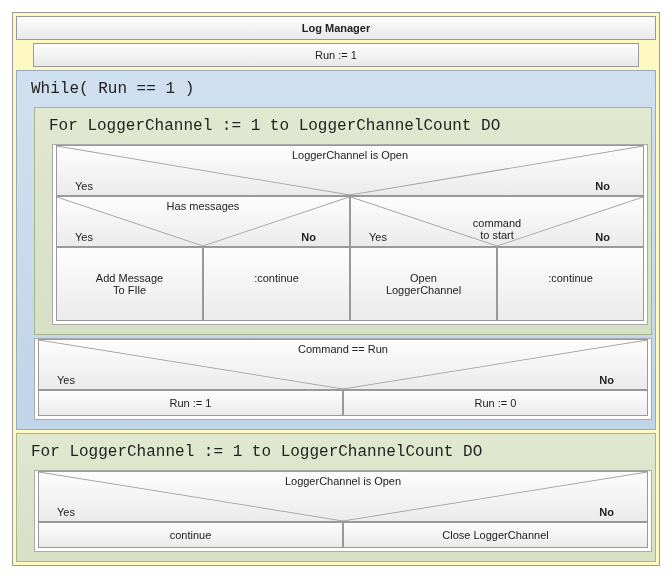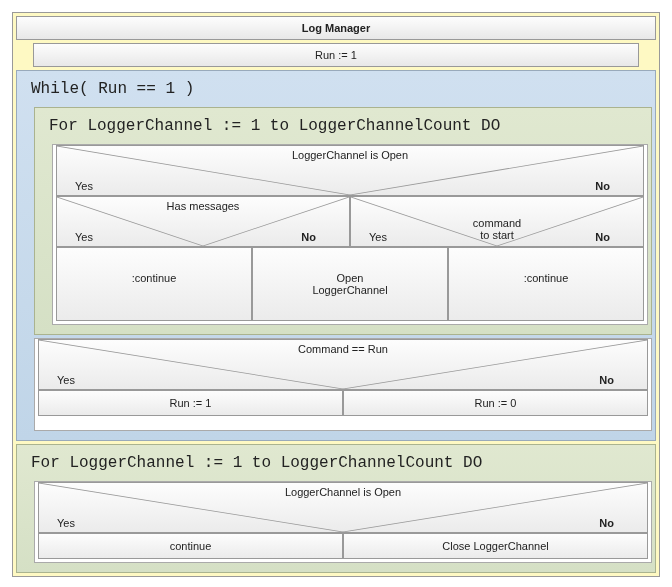--- a/index.html
+++ b/index.html
@@ -154,35 +154,38 @@
               <line x1="100" y1="0" x2="50" y2="40" stroke="#999" stroke-width="0.5"></line>
             </svg>
             <span class="center-label two-line">command<br>to start</span>
             <span class="yes-label">Yes</span>
             <span class="no-label">No</span>
           </div>
         </div>
 
         <div class="row">
           <div class="action">
+            <span>Add Message<br>To FIle</span>
+          </div>
+          <div class="action">
             <span>:continue</span>
           </div>
           <div class="action">
             <span>Open<br>LoggerChannel</span>
           </div>
           <div class="action">
             <span>:continue</span>
           </div>
         </div>
 
       </div>
     </div>
 
 
-    <div class="grey-block" style="padding-bottom:14px;">
+    <div class="grey-block" style="padding-bottom:3px;">
       <div class="decision">
         <svg viewBox="0 0 100 40" preserveAspectRatio="none">
           <line x1="0" y1="0" x2="50" y2="40" stroke="#999" stroke-width="0.5"></line>
           <line x1="100" y1="0" x2="50" y2="40" stroke="#999" stroke-width="0.5"></line>
         </svg>
         <span class="center-label">Command == Run</span>
         <span class="yes-label">Yes</span>
         <span class="no-label">No</span>
       </div>
       <div class="row">

